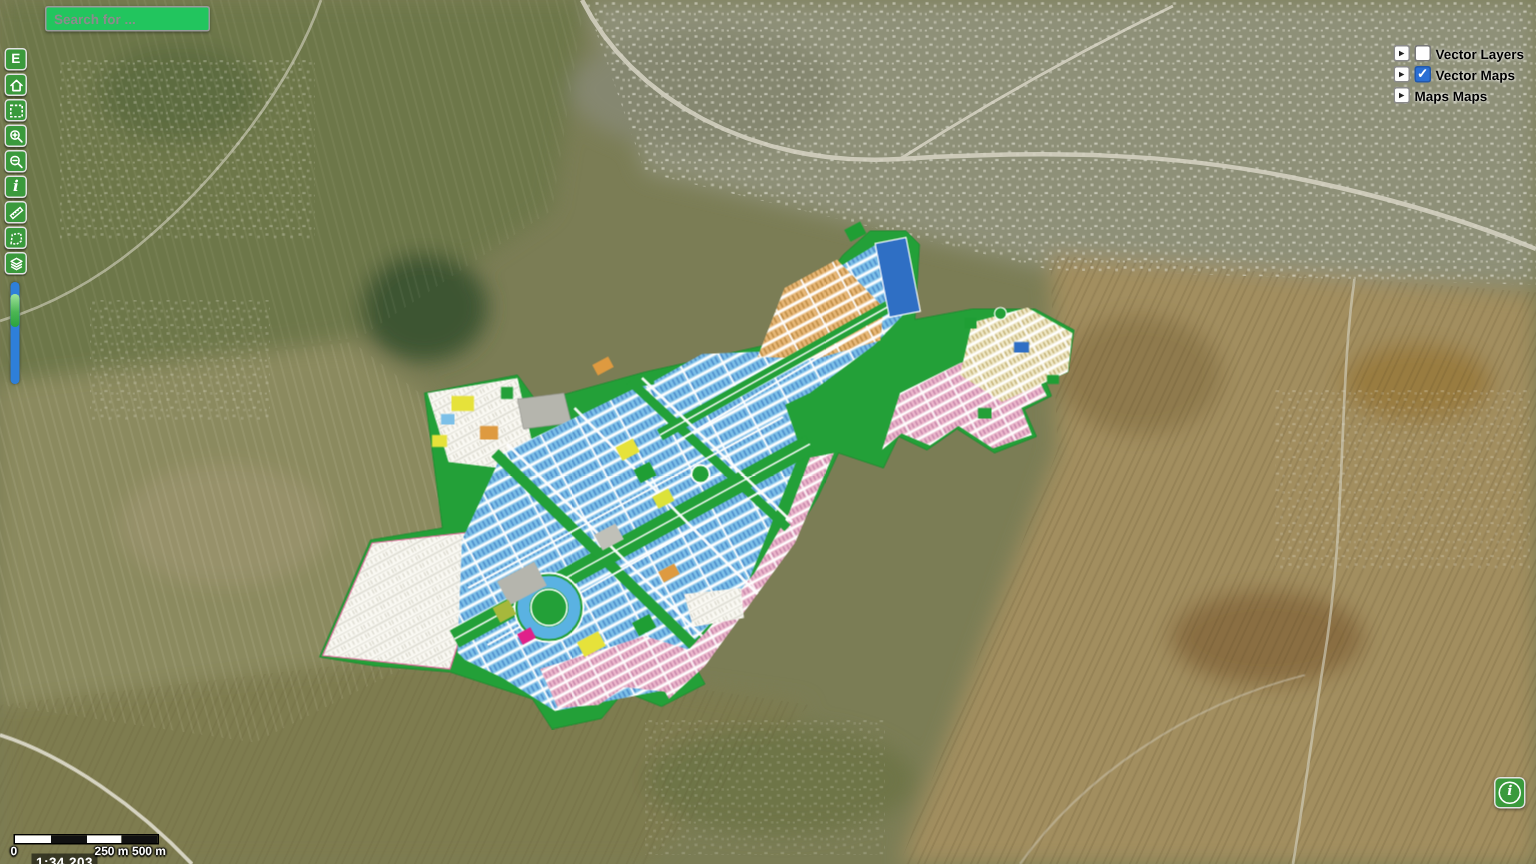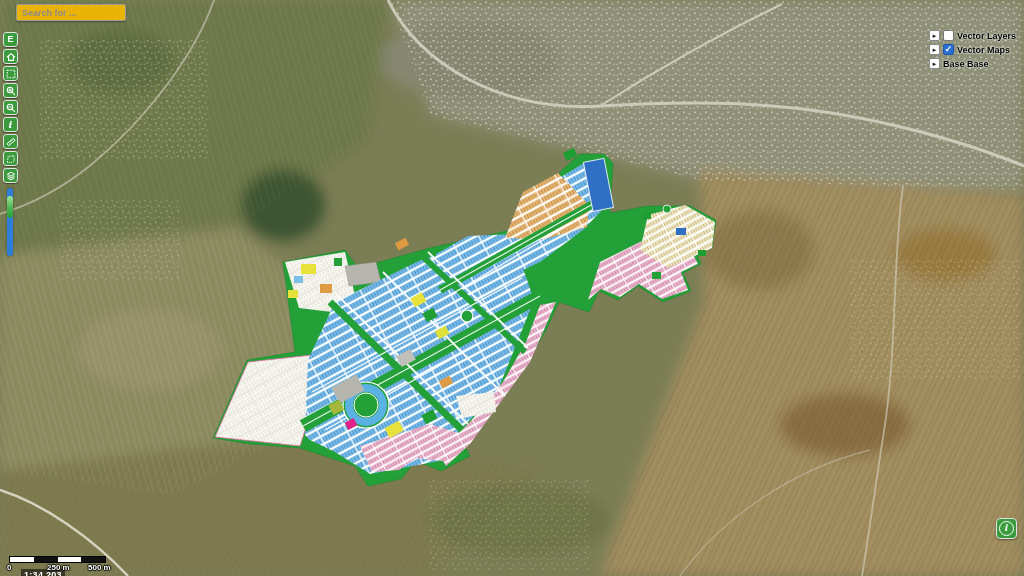--- a/index.html
+++ b/index.html
@@ -1,20 +1,20 @@
 <!DOCTYPE html>
 <html><head>
 <meta charset="utf-8">
 <style>
   html,body{margin:0;padding:0;background:#1a1a1a;font-family:"Liberation Sans",sans-serif;}
   #stage{position:relative;width:1024px;height:576px;overflow:hidden;background:#7b7d55;}
   #map-svg{position:absolute;left:0;top:0;}
 
   
-  .search-box{position:absolute;left:16px;top:4px;width:98px;height:15px;background:#eab308;
+  .search-box{position:absolute;left:30px;top:4px;width:98px;height:15px;background:#22c55e;
     border:1px solid #9a9a9a;border-radius:2px;font:bold 9px "Liberation Sans",sans-serif;
     color:#555;padding:0 5px;outline:none;box-shadow:0 1px 2px rgba(0,0,0,.35);}
   .search-box::placeholder{color:#8c8c8c;font-weight:bold;}
 
   
   .tool-col{position:absolute;left:3px;top:32px;display:flex;flex-direction:column;gap:2px;}
   .tool-btn{width:15px;height:15px;box-sizing:border-box;background:#3a9a3c;
     border:1px solid #e2e2e2;border-radius:3px;color:#fff;display:flex;align-items:center;
     justify-content:center;padding:0;cursor:pointer;box-shadow:0 1px 1px rgba(0,0,0,.4);}
   .tool-btn span{font:bold 9px "Liberation Sans",sans-serif;color:#fff;line-height:1;}
@@ -42,21 +42,21 @@
 
   
   .scale-ratio{position:absolute;left:21px;top:569px;font:bold 9px "Liberation Sans",sans-serif;
     color:#fff;background:rgba(0,0,0,.55);padding:1px 3px;letter-spacing:.3px;}
   .scale-bar{position:absolute;left:9px;top:556px;width:95px;height:5px;border:1px solid #000;
     display:flex;box-sizing:content-box;}
   .scale-bar div{flex:1;}
   .sb-w{background:#fff;} .sb-b{background:#111;}
   .scale-lab{position:absolute;top:563px;font:bold 8px "Liberation Sans",sans-serif;color:#fff;
     text-shadow:-1px 0 1px #000,1px 0 1px #000,0 -1px 1px #000,0 1px 1px #000;}
-  .sl-0{left:7px;} .sl-1{left:47px;} .sl-2{left:88px;}
+  .sl-0{left:7px;} .sl-1{left:63px;} .sl-2{left:88px;}
 
   
   .info-corner{position:absolute;left:996px;top:518px;width:21px;height:21px;box-sizing:border-box;
     background:#3a9a3c;border:1px solid #e2e2e2;border-radius:4px;display:flex;align-items:center;
     justify-content:center;cursor:pointer;padding:0;box-shadow:0 1px 2px rgba(0,0,0,.4);}
   .info-corner .ring{width:13px;height:13px;border:1.4px solid #fff;border-radius:50%;display:flex;
     align-items:center;justify-content:center;}
   .info-corner .ring span{font:italic bold 9px "DejaVu Serif",serif;color:#fff;line-height:1;}
 </style>
 </head>
@@ -305,21 +305,21 @@
         </button>
       <button class="lp-checkbox checked">
           <span>✓</span>
         </button>
       <span class="layer-label">Vector Maps</span>
     </div>
     <div class="layer-row">
       <button class="expander">
           <span>►</span>
         </button>
-      <span class="layer-label">Base Base</span>
+      <span class="layer-label">Maps Maps</span>
     </div>
   </div>
 
   <div class="scale-ratio">1:34,203</div>
   <div class="scale-bar">
     <div class="sb-w"></div>
     <div class="sb-b"></div>
     <div class="sb-w"></div>
     <div class="sb-b"></div>
   </div>

